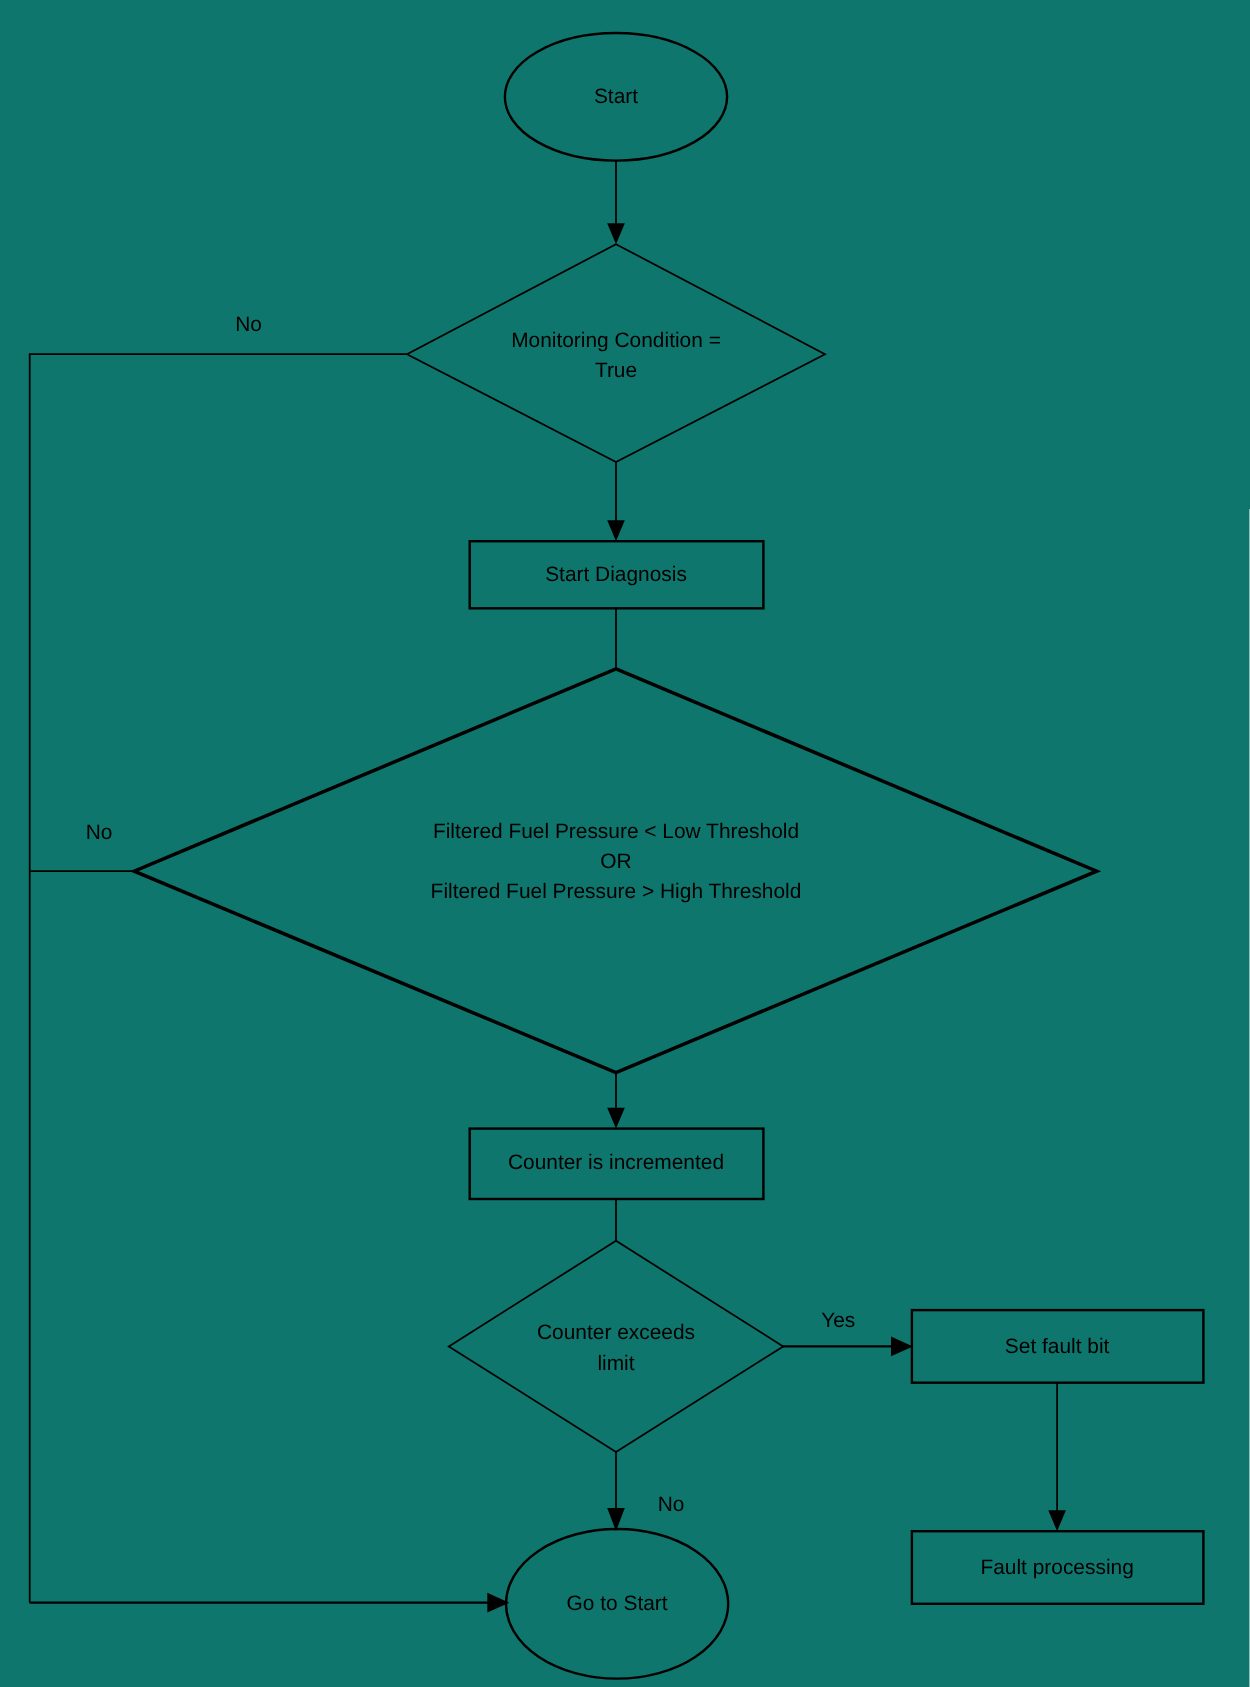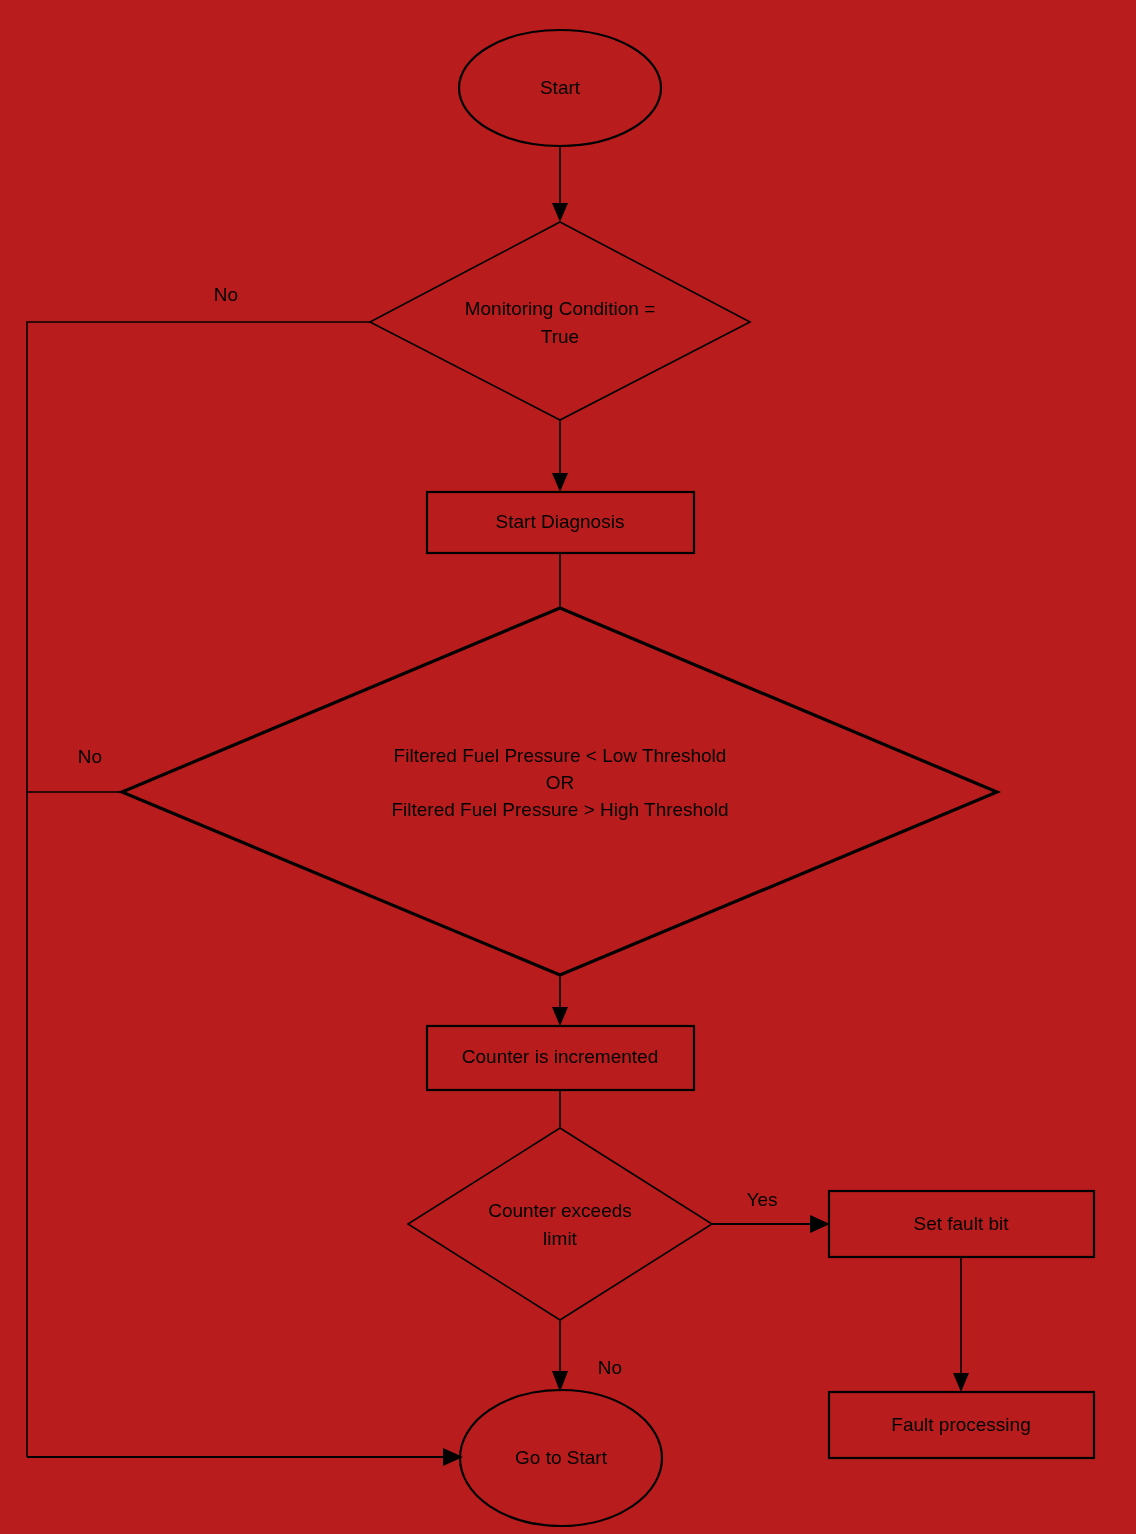--- a/index.html
+++ b/index.html
@@ -4,21 +4,21 @@
 <style>
   html, body {
     margin: 0;
     padding: 0;
     background: #ffffff;
   }
   #canvas {
     position: relative;
     width: 1136px;
     height: 1534px;
-    background: #b91c1c;
+    background: #0f766e;
     font-family: "Liberation Sans", sans-serif;
     overflow: hidden;
   }
   #flow-svg {
     position: absolute;
     left: 0;
     top: 0;
     width: 1136px;
     height: 1534px;
   }

